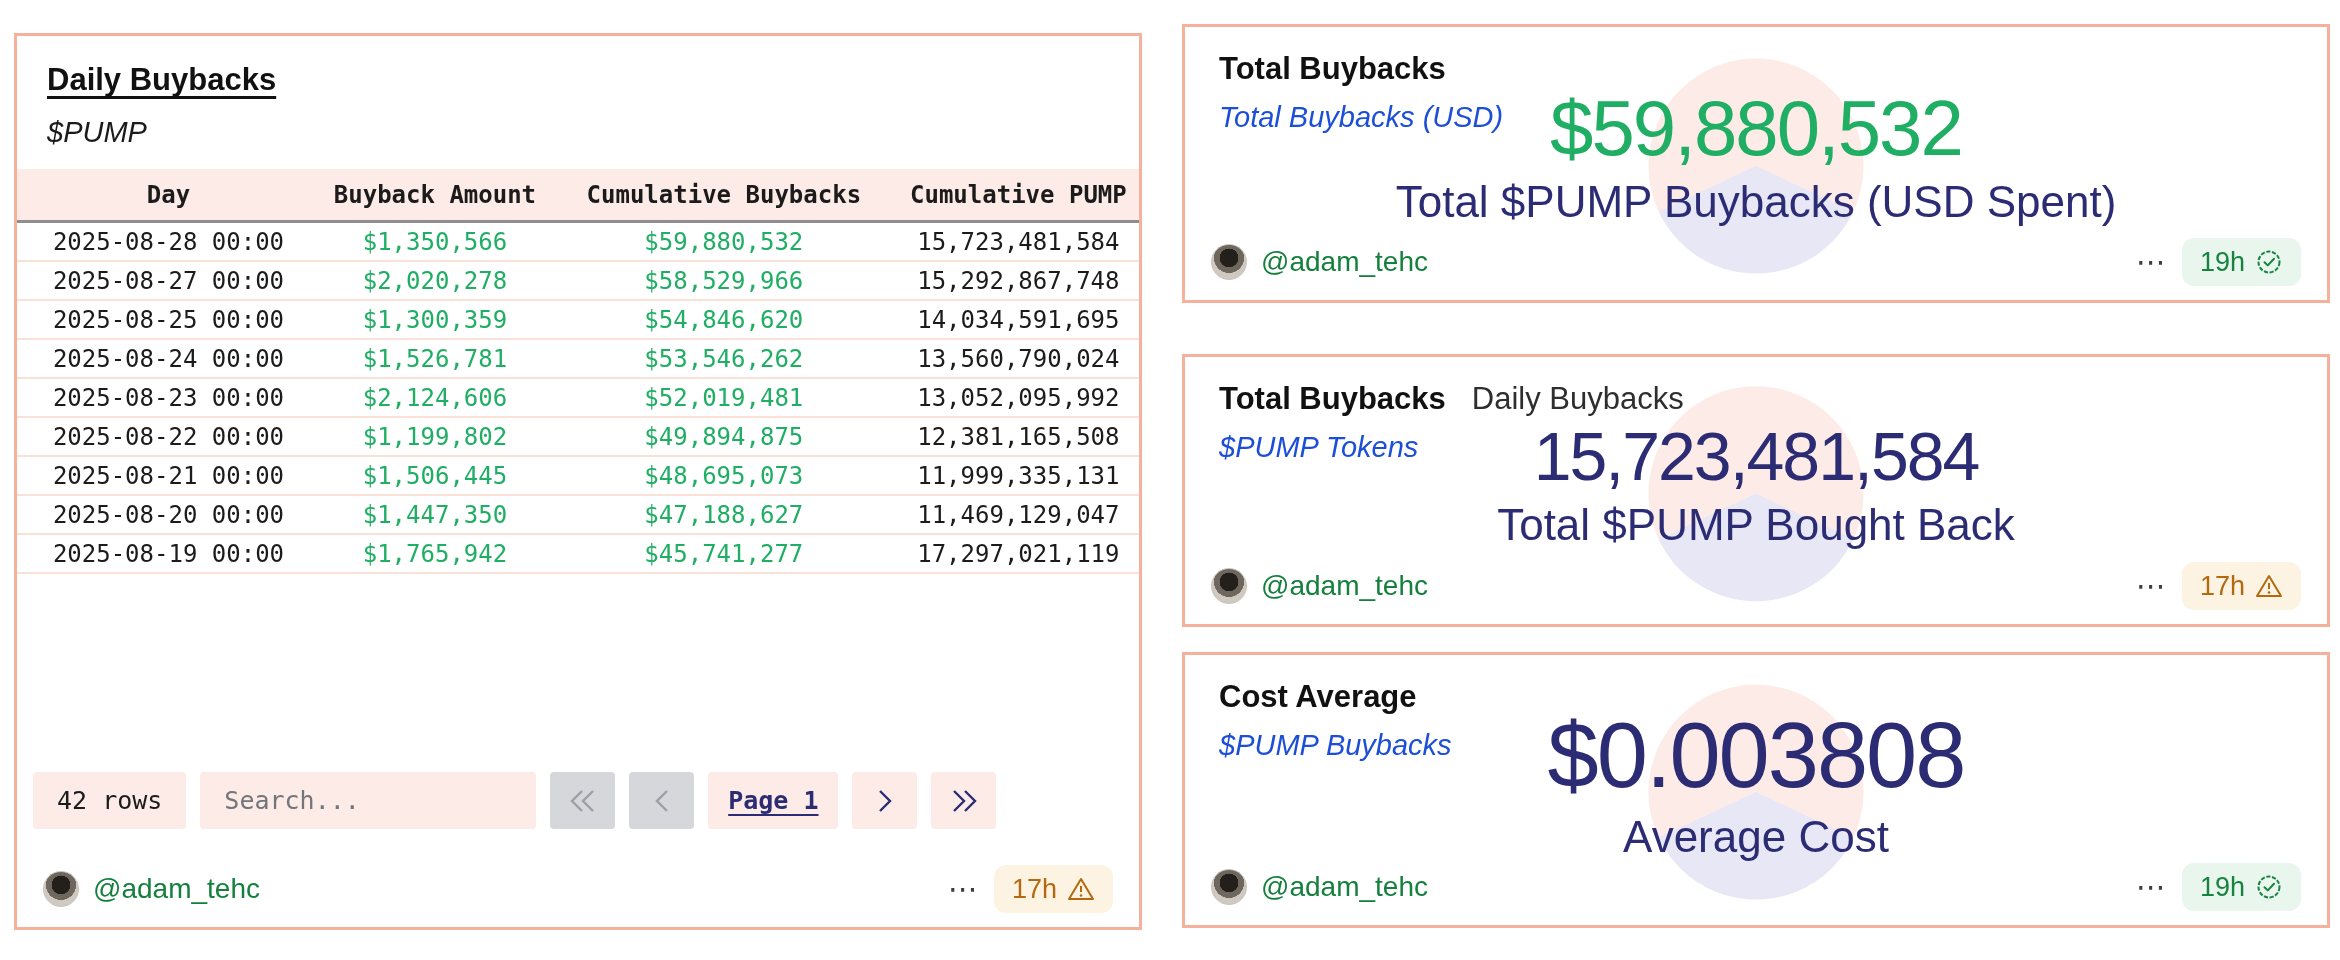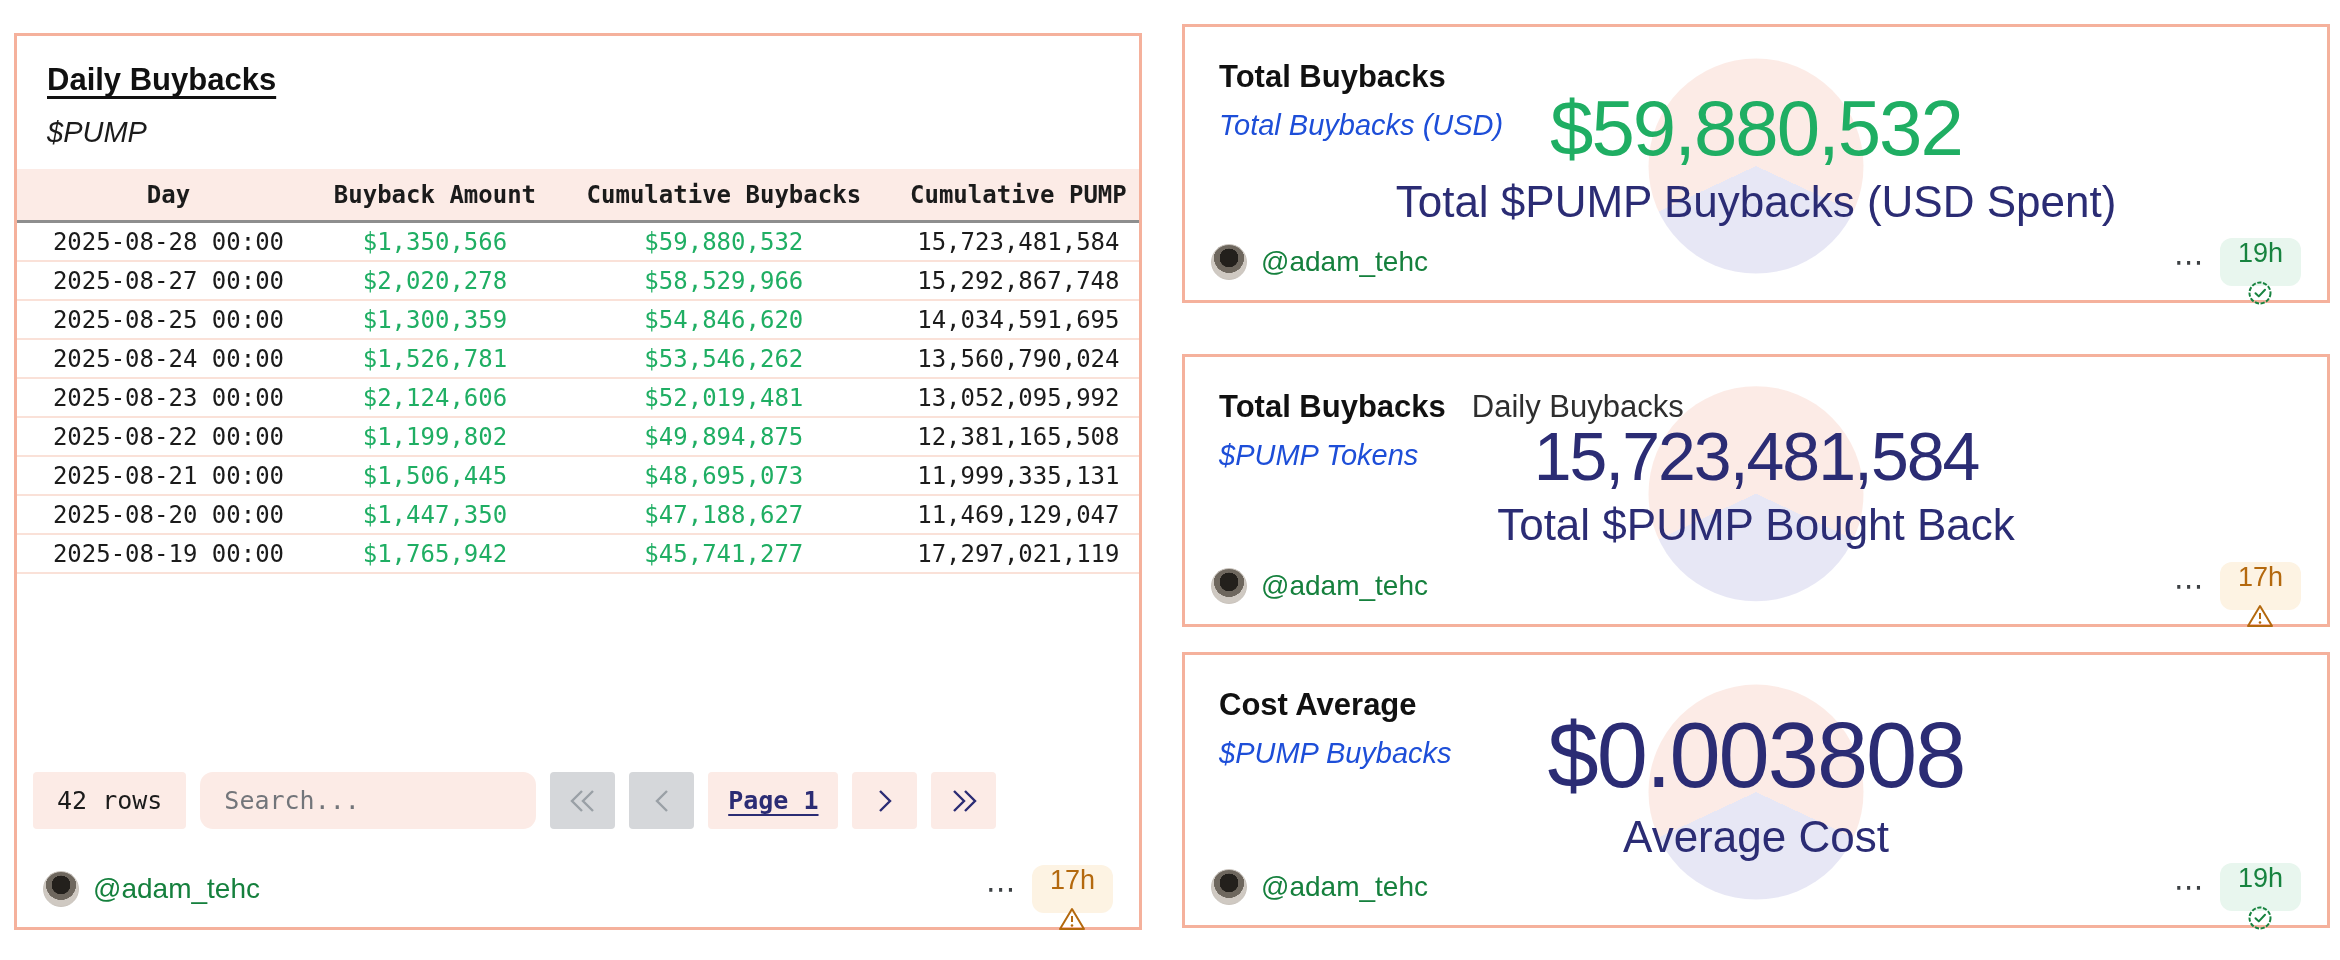--- a/index.html
+++ b/index.html
@@ -42,21 +42,21 @@
   .cell-green { color: #1fae63; }
 
   .controls { display: flex; align-items: center; gap: 14px; padding: 14px 16px 0; }
   .rows-pill {
     height: 57px; padding: 0 24px; display: flex; align-items: center;
     background: #fcebe6; border-radius: 4px;
     font-family: "DejaVu Sans Mono", "Liberation Mono", monospace; font-size: 25px; color: #1b1b1b;
   }
   .search {
     height: 57px; width: 336px; padding: 0 24px; border: none; outline: none;
-    background: #fcebe6; border-radius: 13px;
+    background: #fcebe6; border-radius: 4px;
     font-family: "DejaVu Sans Mono", "Liberation Mono", monospace; font-size: 25px; color: #1b1b1b;
   }
   .search::placeholder { color: #72757a; }
   .pgbtn {
     height: 57px; width: 65px; border: none; border-radius: 4px;
     display: flex; align-items: center; justify-content: center; cursor: pointer;
     background: #fcebe6;
   }
   .pgbtn.disabled { background: #d5d7da; }
   .pgbtn svg { display: block; }
@@ -74,33 +74,33 @@
   .avatar {
     width: 36px; height: 36px; border-radius: 50%;
     background: radial-gradient(circle at 50% 38%, #23201c 0 34%, #6e675e 35% 55%, #cfc9c2 56% 100%);
     border: 1px solid #c9c3bc; flex: 0 0 auto;
   }
   .handle { font-size: 28px; color: #15803d; }
   .spacer { flex: 1; }
   .menu-dots { font-size: 30px; color: #3c4043; letter-spacing: 2px; line-height: 1; cursor: pointer; }
   .age-badge {
     display: flex; align-items: center; gap: 10px;
-    height: 48px; padding: 0 18px; border-radius: 12px; font-size: 27px; font-weight: 500; flex-direction: column;
+    height: 48px; padding: 0 18px; border-radius: 12px; font-size: 27px; font-weight: 500;
   }
   .age-badge.warning { background: #fdf3e3; color: #b4690e; }
   .age-badge.verified { background: #e8f6ee; color: #17833f; }
   .age-badge svg { display: block; }
 
   
   .card { left: 1182px; width: 1148px; padding: 24px 34px; }
   .card-1 { top: 24px;  height: 279px; }
   .card-2 { top: 354px; height: 273px; }
   .card-3 { top: 652px; height: 276px; }
 
-  .card-title-row { display: flex; align-items: baseline; gap: 26px; margin-top: 8px; }
+  .card-title-row { display: flex; align-items: baseline; gap: 26px; }
   .card-title  { font-size: 31px; font-weight: 700; color: #111; }
   .card-title2 { font-size: 31px; font-weight: 400; color: #2e2e2e; }
   .card-subtitle { font-style: italic; font-size: 29px; color: #1d4ed8; margin-top: 14px; }
 
   .value-area {
     position: absolute; left: 0; right: 0; top: 50%;
     transform: translateY(-54%);
     display: flex; flex-direction: column; align-items: center;
   }
   .pie-watermark {

